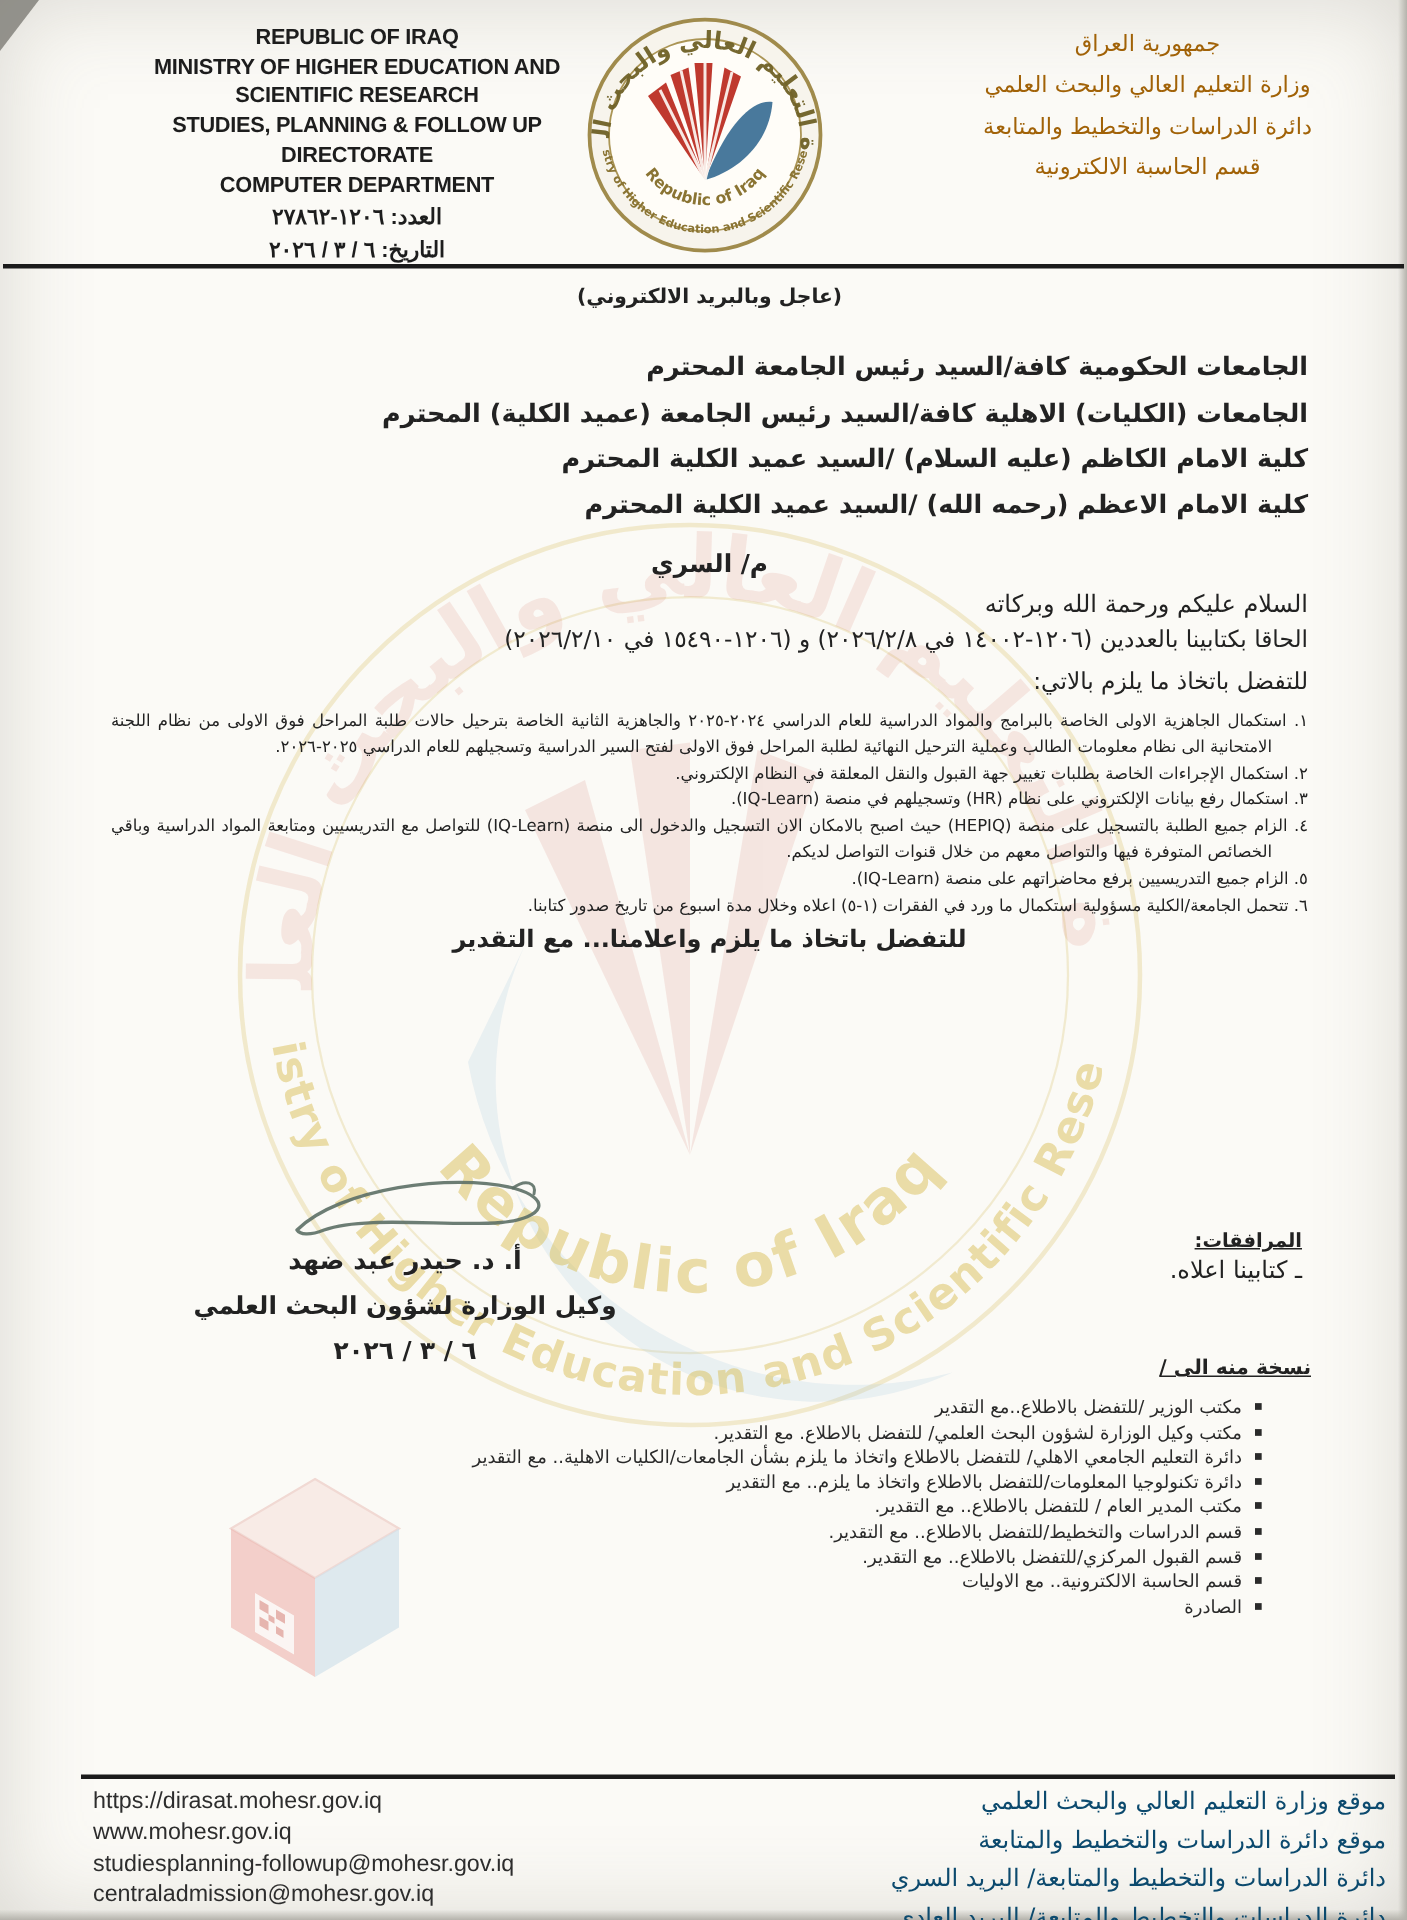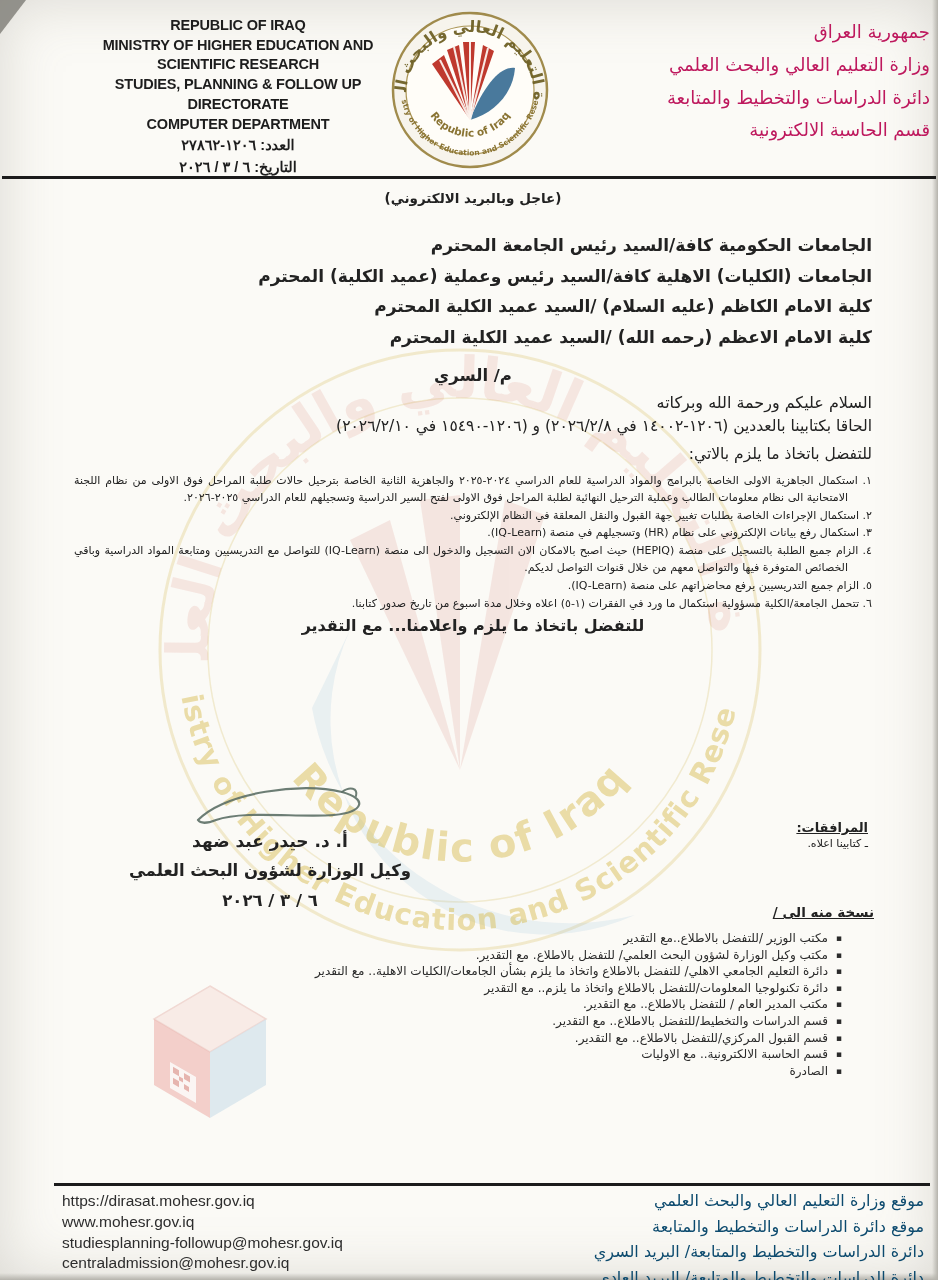--- a/index.html
+++ b/index.html
@@ -17,21 +17,21 @@
     background:linear-gradient(to top,#b5b3ac,rgba(181,179,172,0));}
 
   
   .hdr-left{position:absolute;left:56px;top:16px;width:364px;text-align:center;
     font-family:"Liberation Sans","DejaVu Sans",sans-serif;
     font-weight:bold;font-size:14.5px;line-height:1.36;color:#1d1d1d;letter-spacing:-.2px;}
   .hdr-left .ar{font-family:Liberation Sans, sans-serif;font-size:14.5px;direction:rtl;
     letter-spacing:0;margin-top:2px;}
   .hdr-seal{position:absolute;left:390px;top:10px;width:160px;height:160px;}
   .hdr-right{position:absolute;right:8px;top:16px;width:330px;direction:rtl;
-    text-align:right;font-size:18px;line-height:1.82;color:#be185d;}
+    text-align:center;font-size:15px;line-height:1.82;color:#a16207;}
   .rule-top{position:absolute;left:2px;right:2px;top:176px;height:3px;background:#1b1b1b;}
 
   
   .wm-seal{position:absolute;left:50px;top:330px;width:830px;height:700px;pointer-events:none;}
   .wm-cube{position:absolute;left:126px;top:980px;width:168px;height:150px;opacity:.5;pointer-events:none;}
 
   
   .body{position:absolute;right:66px;left:74px;top:190px;direction:rtl;z-index:2;}
   .urgency{text-align:center;font-size:13.5px;font-weight:bold;margin-bottom:24px;}
   .addr{font-weight:bold;font-size:17px;line-height:1.8;}
@@ -47,21 +47,21 @@
   .sig-scribble{position:absolute;left:192px;top:780px;width:190px;height:56px;z-index:2;}
   .sig-block{position:absolute;left:118px;top:826px;width:304px;text-align:center;
     direction:rtl;font-weight:bold;line-height:1.78;z-index:2;}
   .sig-name{font-size:17px;}
   .sig-title{font-size:16.5px;}
   .sig-date{font-size:16.5px;}
 
   
   .attach{position:absolute;right:70px;top:820px;direction:rtl;text-align:right;z-index:2;margin-left:27px;}
   .attach .hd{font-size:13px;font-weight:bold;text-decoration:underline;}
-  .attach .it{font-size:11px;margin-top:2px;}
+  .attach .it{font-size:16px;margin-top:2px;}
   .copyto{position:absolute;right:64px;top:904px;direction:rtl;text-align:right;z-index:2;width:560px;}
   .copyto .hd{font-size:13.5px;font-weight:bold;text-decoration:underline;margin-bottom:10px;}
   .copyto ul{list-style:none;margin:0;padding:0 32px 0 0;}
   .copyto li{position:relative;font-size:12px;line-height:16.6px;padding-right:14px;color:#2a2a2a;}
   .copyto li::before{content:"▪";position:absolute;right:0;top:0;font-size:9px;line-height:16.6px;}
 
   
   .rule-bot{position:absolute;left:54px;right:8px;top:1183px;height:3px;background:#1b1b1b;z-index:2;}
   .ftr-left{position:absolute;left:62px;top:1191px;direction:ltr;
     font-family:"Liberation Sans","DejaVu Sans",sans-serif;
@@ -162,21 +162,21 @@
     <div>وزارة التعليم العالي والبحث العلمي</div>
     <div>دائرة الدراسات والتخطيط والمتابعة</div>
     <div>قسم الحاسبة الالكترونية</div>
   </div>
 
   <div class="rule-top"></div>
 
   <div class="body">
     <div class="urgency">(عاجل وبالبريد الالكتروني)</div>
     <div class="addr">الجامعات الحكومية كافة/السيد رئيس الجامعة المحترم</div>
-    <div class="addr">الجامعات (الكليات) الاهلية كافة/السيد رئيس وعملية (عميد الكلية) المحترم</div>
+    <div class="addr">الجامعات (الكليات) الاهلية كافة/السيد رئيس الجامعة (عميد الكلية) المحترم</div>
     <div class="addr">كلية الامام الكاظم (عليه السلام) /السيد عميد الكلية المحترم</div>
     <div class="addr">كلية الامام الاعظم (رحمه الله) /السيد عميد الكلية المحترم</div>
     <div class="subject">م/ السري</div>
     <div class="greet">السلام عليكم ورحمة الله وبركاته</div>
     <div class="intro">الحاقا بكتابينا بالعددين (١٢٠٦-١٤٠٠٢ في ٢٠٢٦/٢/٨) و (١٢٠٦-١٥٤٩٠ في ٢٠٢٦/٢/١٠)</div>
     <div class="intro">للتفضل باتخاذ ما يلزم بالاتي:</div>
     <div class="items">
       <div class="item"><span class="num">١.</span> <span>استكمال الجاهزية الاولى الخاصة بالبرامج والمواد الدراسية للعام الدراسي ٢٠٢٤-٢٠٢٥ والجاهزية الثانية الخاصة بترحيل حالات طلبة المراحل فوق الاولى من نظام اللجنة الامتحانية الى نظام معلومات الطالب وعملية الترحيل النهائية لطلبة المراحل فوق الاولى لفتح السير الدراسية وتسجيلهم للعام الدراسي ٢٠٢٥-٢٠٢٦.</span></div>
       <div class="item"><span class="num">٢.</span> <span>استكمال الإجراءات الخاصة بطلبات تغيير جهة القبول والنقل المعلقة في النظام الإلكتروني.</span></div>
       <div class="item"><span class="num">٣.</span> <span>استكمال رفع بيانات الإلكتروني على نظام (HR) وتسجيلهم في منصة (IQ-Learn).</span></div>

